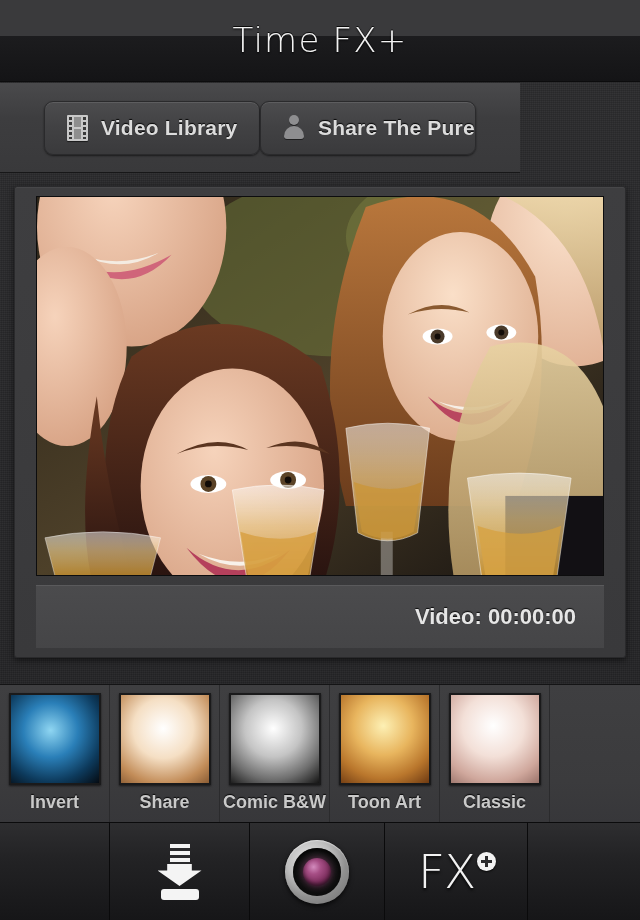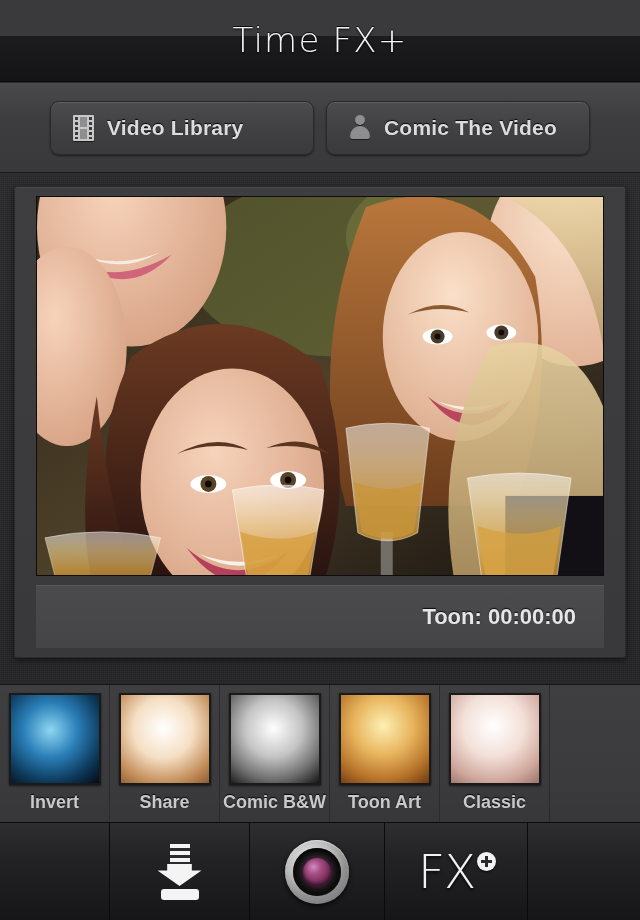--- a/index.html
+++ b/index.html
@@ -29,21 +29,21 @@
   .app-title{
     font-family:"DejaVu Sans", sans-serif;
     font-size:34px; font-weight:300; letter-spacing:1.2px;
     color:#f2f2f2;
     text-shadow:0 -1px 0 rgba(0,0,0,.8), 0 1px 2px rgba(0,0,0,.9);
     padding-bottom:2px;
   }
 
   
   .topbar{
-    position:absolute; left:0; top:83px; width:640px; height:90px;
+    position:absolute; left:0; top:83px; width:520px; height:90px;
     background:linear-gradient(180deg,#4a4a4c 0%, #3d3d3f 40%, #39393b 100%);
     border-bottom:1px solid #171718;
     display:flex; align-items:center; justify-content:space-around;
     padding:0 44px;
   }
   .topbtn{
     width:264px; height:54px; border-radius:9px;
     background:linear-gradient(180deg,#4c4c4e 0%, #424244 45%, #3a3a3c 100%);
     border:1px solid #2a2a2c;
     box-shadow:inset 0 1px 0 rgba(255,255,255,.10), 0 1px 2px rgba(0,0,0,.55);
@@ -195,21 +195,21 @@
       <span class="film-icon">
           <span class="film-inner"></span>
         </span>
       <span class="label">Video Library</span>
     </div>
     <div class="topbtn">
       <span class="person-icon">
           <span class="head"></span>
           <span class="body"></span>
         </span>
-      <span class="label">Comic The Video</span>
+      <span class="label">Share The Pure</span>
     </div>
   </div>
 
   <div class="video-panel">
     <div class="video-frame">
       <svg class="photo" viewBox="0 0 568 380" preserveAspectRatio="none">
         <defs>
           <linearGradient id="bg" x1="0" y1="0" x2="1" y2="1">
             <stop offset="0" stop-color="#2b2418"></stop>
               <stop offset=".5" stop-color="#4d4029"></stop>
@@ -300,21 +300,21 @@
           <path d="M432 282 q52 -10 104 0 l-14 98 l-76 0Z" fill="url(#glass)" stroke="#fff" stroke-opacity=".5"></path>
           <path d="M442 330 q46 16 84 0 l-8 50 l-68 0Z" fill="#d9a544" opacity=".85"></path>
         </g>
         <g opacity=".9">
           <path d="M8 342 q58 -12 116 0 l-10 38 l-96 0Z" fill="url(#glass)" stroke="#fff" stroke-opacity=".45"></path>
         </g>
         <rect width="568" height="380" fill="none"></rect>
       </svg>
     </div>
     <div class="timebar">
-      <span class="time-text">Toon: 00:00:00</span>
+      <span class="time-text">Video: 00:00:00</span>
     </div>
   </div>
 
   <div class="filter-strip">
     <div class="filter-cell">
       <div class="thumb-wrap">
           <div class="thumb" style="background:radial-gradient(circle at 45% 40%, #8fd6f2 0%, #2a7fb8 38%, #0d3a5c 72%, #050b12 100%);"></div>
         </div>
       <div class="flabel">Invert</div>
     </div>

